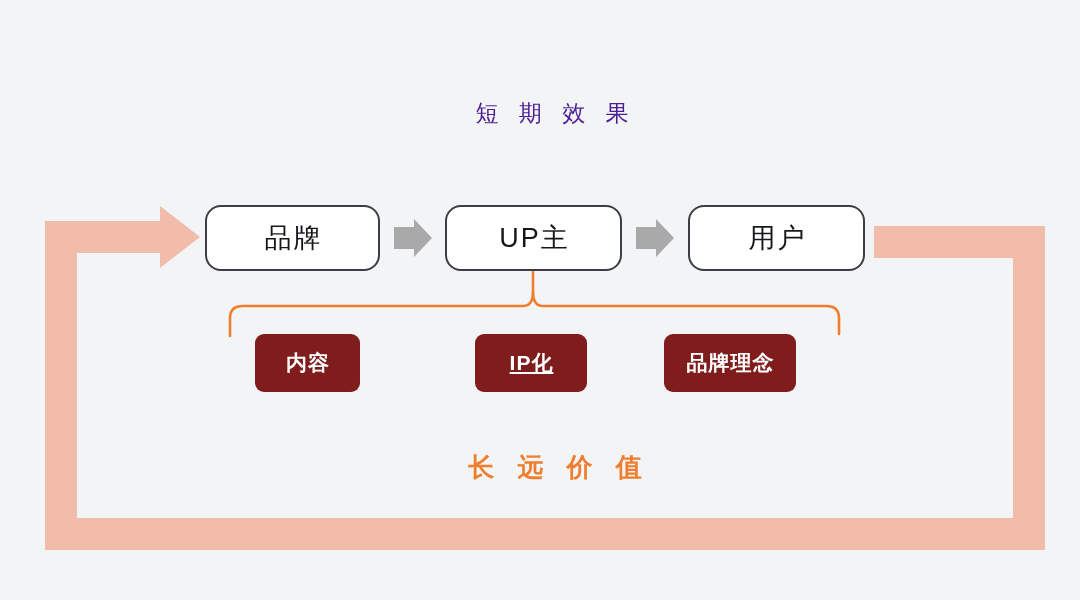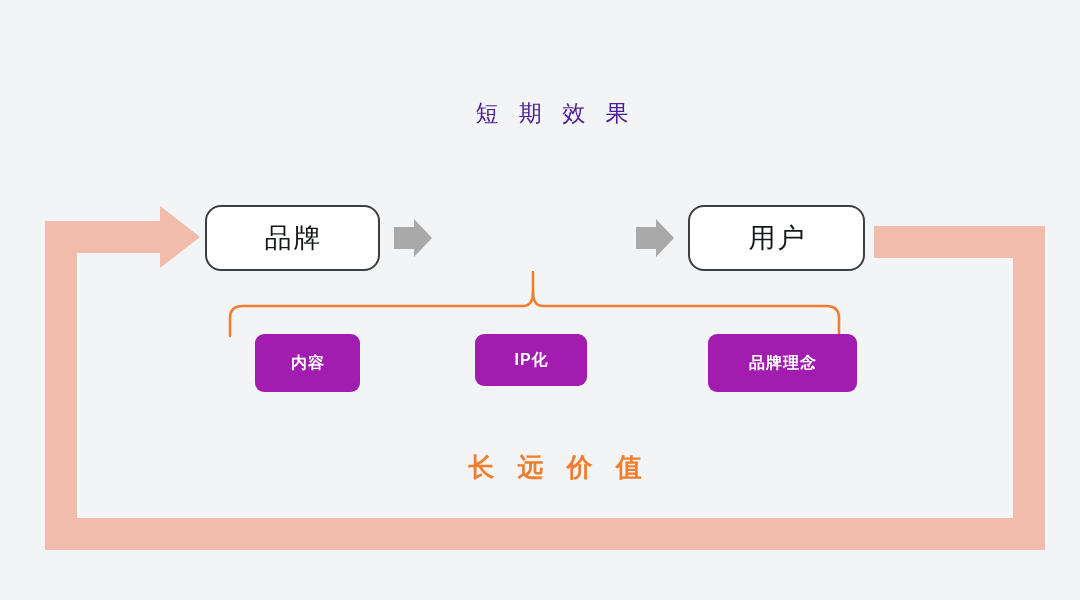--- a/index.html
+++ b/index.html
@@ -48,35 +48,35 @@
     color: #15181b;
     letter-spacing: 2px;
     text-indent: 2px;
     box-sizing: border-box;
   }
   #box-brand  { left: 205px; top: 205px; width: 175px; height: 66px; }
   #box-up     { left: 445px; top: 205px; width: 177px; height: 66px; }
   #box-user   { left: 688px; top: 205px; width: 177px; height: 66px; font-family: Liberation Mono, monospace; }
   .tag {
     position: absolute;
-    background: #a21caf;
+    background: #7f1d1d;
     border-radius: 9px;
     display: flex;
     align-items: center;
     justify-content: center;
     color: #ffffff;
-    font-size: 16px;
+    font-size: 21px;
     font-weight: bold;
     letter-spacing: 1px;
     text-indent: 1px;
     box-sizing: border-box;
   }
   #tag-0 { left: 255px; top: 334px; width: 105px; height: 58px; }
-  #tag-1 { left: 475px; top: 334px; width: 112px; height: 52px; }
-  #tag-2 { left: 708px; top: 334px; width: 149px; height: 58px; }
+  #tag-1 { left: 475px; top: 334px; width: 112px; height: 58px; text-decoration: underline; }
+  #tag-2 { left: 664px; top: 334px; width: 132px; height: 58px; }
   .footnote {
     position: absolute;
     left: 0;
     top: 450px;
     width: 1080px;
     text-align: center;
     font-size: 26px;
     font-weight: bold;
     color: #ef7f2e;
     letter-spacing: 8px;
@@ -116,20 +116,23 @@
   <svg id="brace-svg" viewBox="0 0 1080 600">
     <path d="M533,272 L533,292 Q533,306 543,306 L826,306 Q839,306 839,318 L839,334" fill="none" stroke="#ef7f2e" stroke-width="2.6" stroke-linecap="round"></path>
     <path d="M533,292 Q533,306 523,306 L243,306 Q230,306 230,318 L230,336" fill="none" stroke="#ef7f2e" stroke-width="2.6" stroke-linecap="round"></path>
   </svg>
 
   <div class="title">短 期 效 果</div>
 
   <div class="flow-box" id="box-brand">
     <span>品牌</span>
   </div>
+  <div class="flow-box" id="box-up">
+    <span>UP主</span>
+  </div>
   <div class="flow-box" id="box-user">
     <span>用户</span>
   </div>
 
   <div class="tag" id="tag-0">
     <span>内容</span>
   </div>
   <div class="tag" id="tag-1">
     <span>IP化</span>
   </div>

